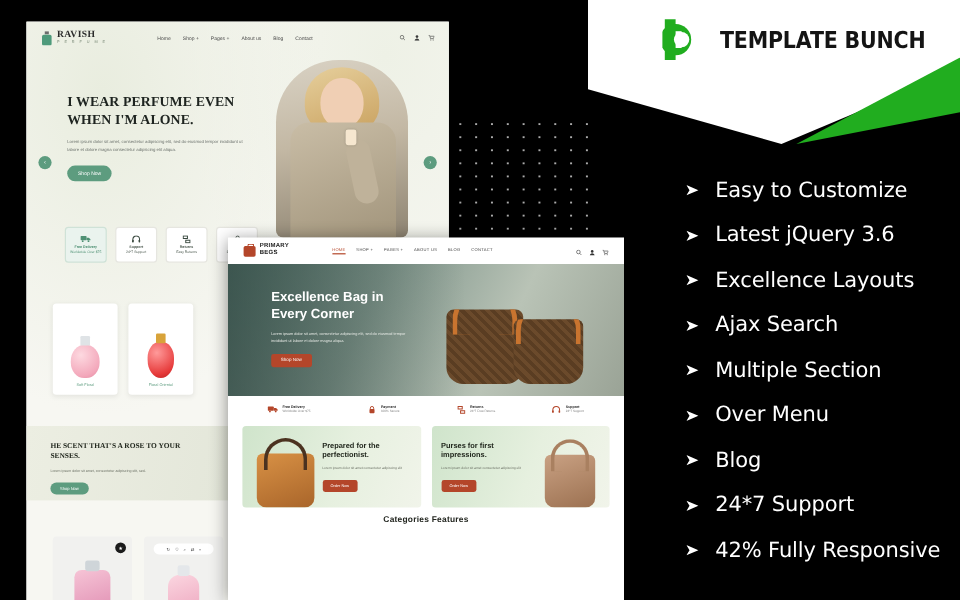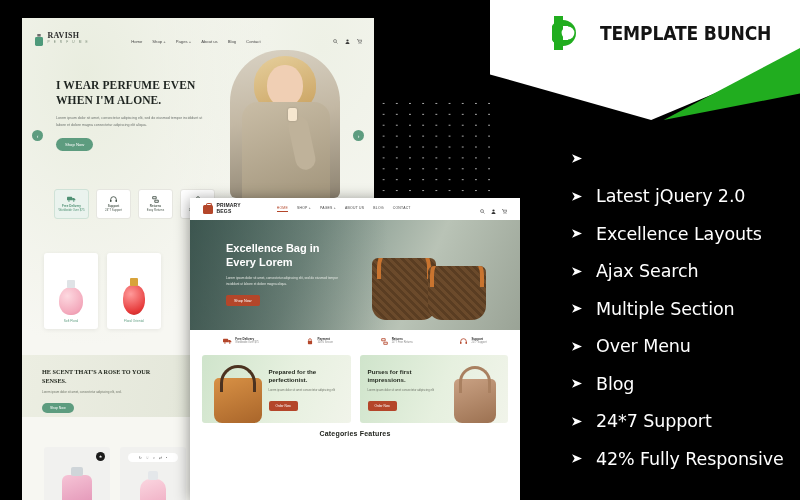--- a/index.html
+++ b/index.html
@@ -57,21 +57,21 @@
 
   
   .site1 { left:22px; top:18px; width:352px; height:482px; }
   .s1-bg { position:absolute; inset:0;
     background:
       radial-gradient(ellipse at 18% 12%, #e9eddf 0%, rgba(233,237,223,0) 45%),
       radial-gradient(ellipse at 85% 6%, #eef1e6 0%, rgba(238,241,230,0) 40%),
       #f7f7f2;
   }
   .s1-hdr { position:absolute; left:0; top:0; right:0; height:26px;
-            display:flex; align-items:flex-end; padding:0 12px; }
+            display:flex; align-items:center; padding:8px 12px; }
   .s1-logo { display:flex; align-items:center; gap:3.5px; }
   .s1-logo-ico { width:10px; height:12px; position:relative; }
   .s1-logo-txt { line-height:1; }
   .s1-logo-t1 { font-family:"Liberation Serif", serif; font-weight:700; font-size:8px;
                 color:#2b2b2b; letter-spacing:.3px; display:block; }
   .s1-logo-t2 { font-size:3.2px; color:#7a8a78; letter-spacing:1.6px; display:block; margin-top:.5px;}
   .s1-nav { display:flex; gap:10px; margin-left:42px; }
   .s1-nav span { font-size:4.2px; color:#4a4a4a; white-space:nowrap; }
   .s1-icons { margin-left:auto; display:flex; gap:7px; align-items:center; color:#3a3a3a; }
   .s1-icons svg { display:block; }
@@ -415,21 +415,21 @@
               <circle cx="4" cy="8.6" r=".9" fill="currentColor"></circle>
               <circle cx="8" cy="8.6" r=".9" fill="currentColor"></circle>
             </svg></span>
       </div>
     </div>
 
     <div class="s2-hero">
       <div class="bag bag1"></div>
       <div class="bag bag2"></div>
       <div class="s2-htxt">
-        <div class="s2-h1">Excellence Bag in Every Lorem</div>
+        <div class="s2-h1">Excellence Bag in Every Corner</div>
         <div class="s2-hp">Lorem ipsum dolor sit amet, consectetur adipiscing elit, sed do eiusmod tempor incididunt ut labore et dolore magna aliqua.</div>
         <div class="s2-hbtn">Shop Now</div>
       </div>
     </div>
 
     <div class="s2-feats">
       <div class="s2-f">
         <span class="s2-fi">
             <svg width="9" height="6" viewBox="0 0 14 9">
               <rect x="0" y="1" width="8" height="5.5" rx="1" fill="currentColor"></rect>
@@ -524,28 +524,29 @@
       <span class="brand-name">TEMPLATE BUNCH</span>
     </div>
 
     <div class="features">
       <div class="feat-row">
         <span class="feat-arrow">
             <svg width="12" height="11" viewBox="0 0 12 11">
               <path d="M0 1.2l10 4.3L0 9.8 2.6 5.5z" fill="#ffffff"></path>
             </svg>
           </span>
-      </div>
-      <div class="feat-row">
-        <span class="feat-arrow">
-            <svg width="12" height="11" viewBox="0 0 12 11">
-              <path d="M0 1.2l10 4.3L0 9.8 2.6 5.5z" fill="#ffffff"></path>
-            </svg>
-          </span>
-        <span class="feat-text">Latest jQuery 2.0</span>
+        <span class="feat-text">Easy to Customize</span>
+      </div>
+      <div class="feat-row">
+        <span class="feat-arrow">
+            <svg width="12" height="11" viewBox="0 0 12 11">
+              <path d="M0 1.2l10 4.3L0 9.8 2.6 5.5z" fill="#ffffff"></path>
+            </svg>
+          </span>
+        <span class="feat-text">Latest jQuery 3.6</span>
       </div>
       <div class="feat-row">
         <span class="feat-arrow">
             <svg width="12" height="11" viewBox="0 0 12 11">
               <path d="M0 1.2l10 4.3L0 9.8 2.6 5.5z" fill="#ffffff"></path>
             </svg>
           </span>
         <span class="feat-text">Excellence Layouts</span>
       </div>
       <div class="feat-row">

